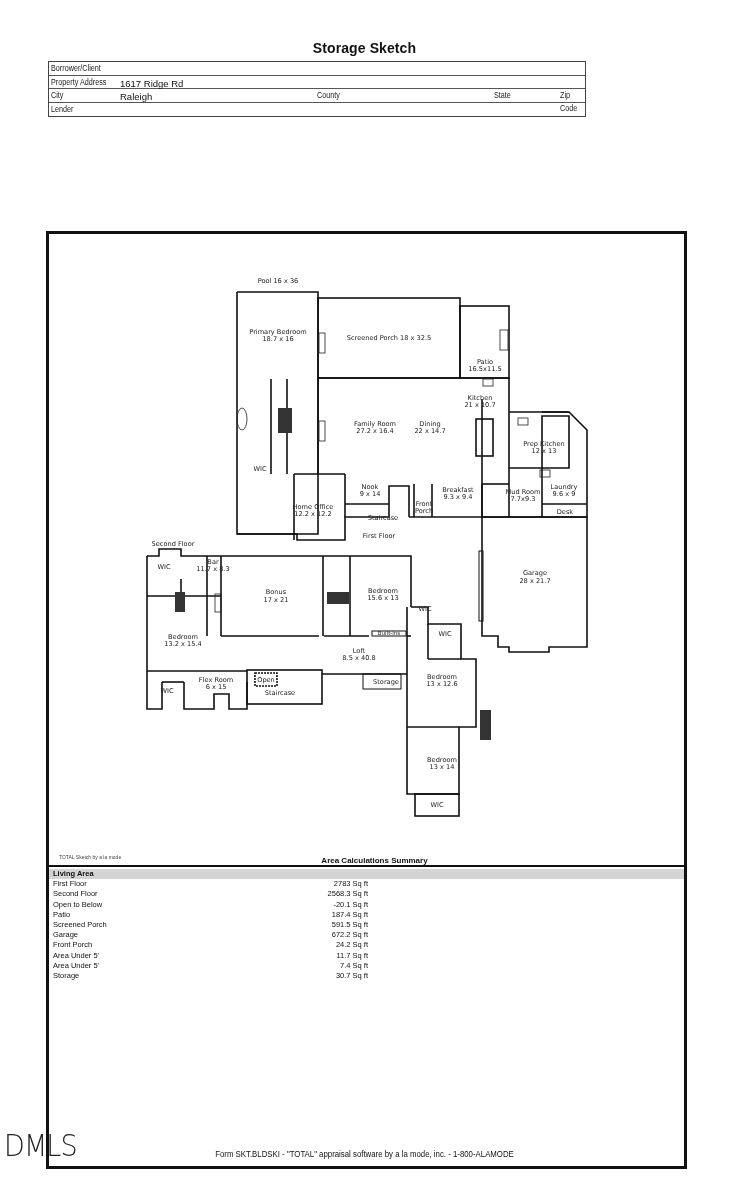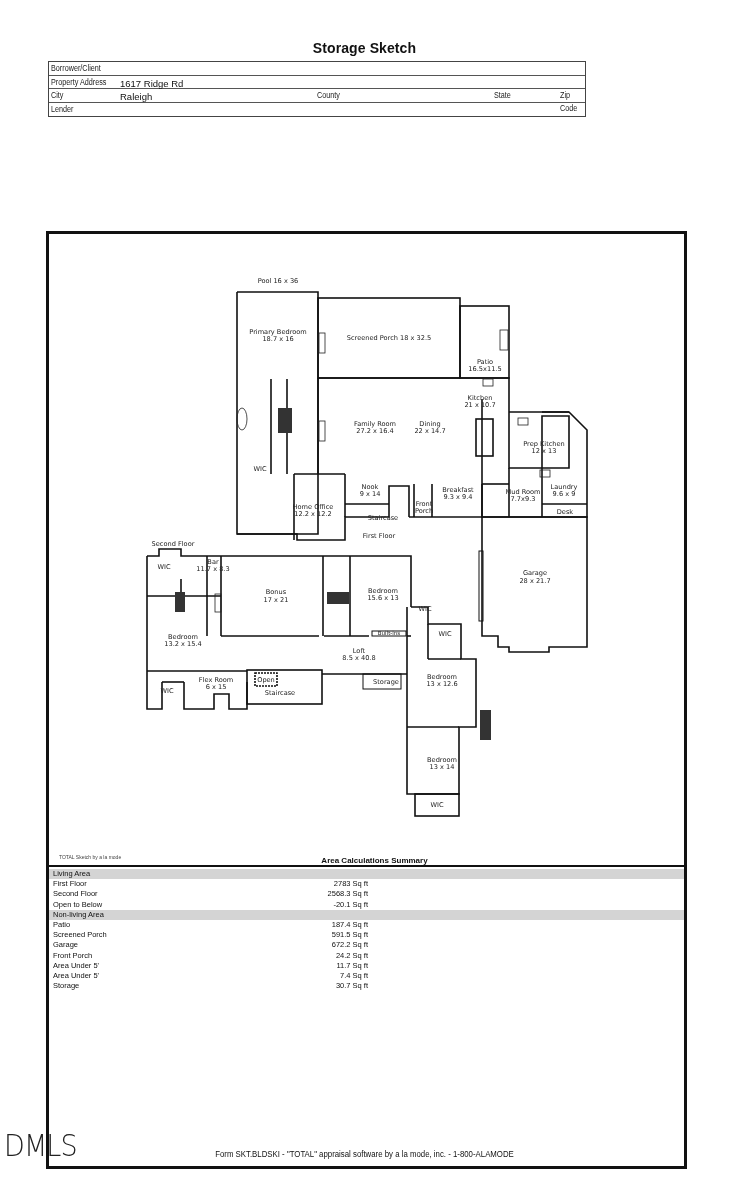--- a/index.html
+++ b/index.html
@@ -10,21 +10,21 @@
   .info-row:last-child { border-bottom:none; }
   .lbl { position:absolute; left:2px; top:0; font-size:8.5px; transform:scaleX(0.85); transform-origin:left center; color:#222; }
   .val { position:absolute; top:1px; font-size:9.5px; color:#111; }
   .sketch-frame { position:absolute; left:46px; top:199px; width:641px; height:938px; border:3px solid #111; box-sizing:border-box;margin-top:32px; }
   .plan { position:absolute; left:0; top:0; }
   .credit { position:absolute; left:10px; top:620px; font-size:5px; color:#444; }
   .sum-title { position:absolute; left:0; width:100%; top:622px; text-align:center; font-size:8px; font-weight:bold; padding-left:8px; }
   .sum-line { position:absolute; left:0; width:100%; top:631px; height:2px; background:#111; }
   .summary { position:absolute; left:0; top:635px; width:100%; font-size:7.5px; }
   .srow { height:10.2px; line-height:10.2px; position:relative; }
-  .srow.head { background:#d4d4d4; font-weight:normal;padding-left:48px; }
+  .srow.head { background:#d4d4d4; font-weight:bold;padding-left:48px; }
   .srow.total { font-weight:bold; }
   .sname { position:absolute; left:4px; }
   .sval { position:absolute; right:316px; text-align:right; }
   .footer-logo { position:absolute; left:4px; top:1128px; font-size:30px; font-weight:100; letter-spacing:-1px; color:#222; font-family:"DejaVu Sans", sans-serif; transform:scaleX(0.9); transform-origin:left top; }
   .footer-text { position:absolute; left:0; width:729px; top:1149px; text-align:center; font-size:8.5px; transform:scaleX(0.92); color:#111; }
   .rl { font-family:"DejaVu Sans", sans-serif; font-size:6.6px; fill:#222; text-anchor:middle; }
 </style>
 </head>
 <body>
 
@@ -215,23 +215,20 @@
       <span class="sval">2783 Sq ft</span>
     </div>
     <div class="srow">
       <span class="sname">Second Floor</span>
       <span class="sval">2568.3 Sq ft</span>
     </div>
     <div class="srow">
       <span class="sname">Open to Below</span>
       <span class="sval">-20.1 Sq ft</span>
     </div>
-    <div class="srow head">
-      <span class="sname">Non-living Area</span>
-    </div>
     <div class="srow">
       <span class="sname">Patio</span>
       <span class="sval">187.4 Sq ft</span>
     </div>
     <div class="srow">
       <span class="sname">Screened Porch</span>
       <span class="sval">591.5 Sq ft</span>
     </div>
     <div class="srow">
       <span class="sname">Garage</span>

